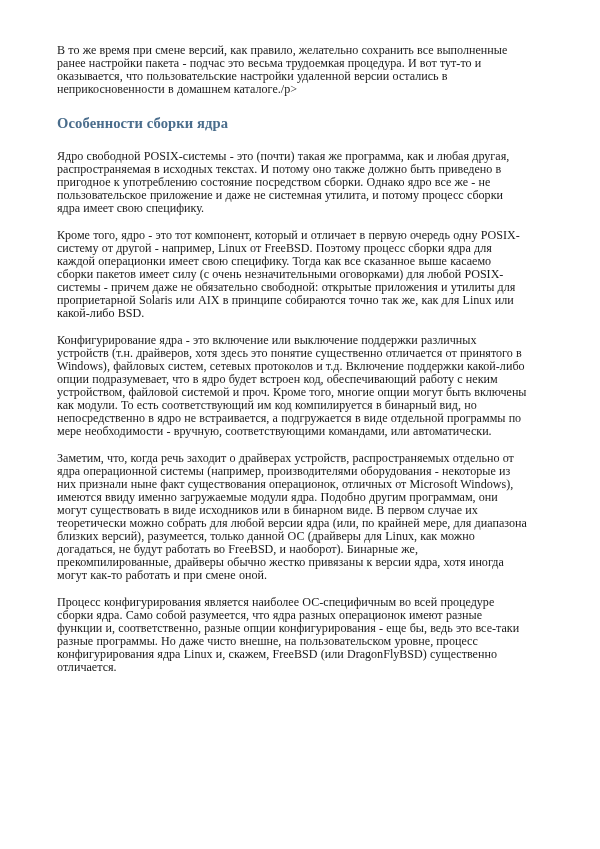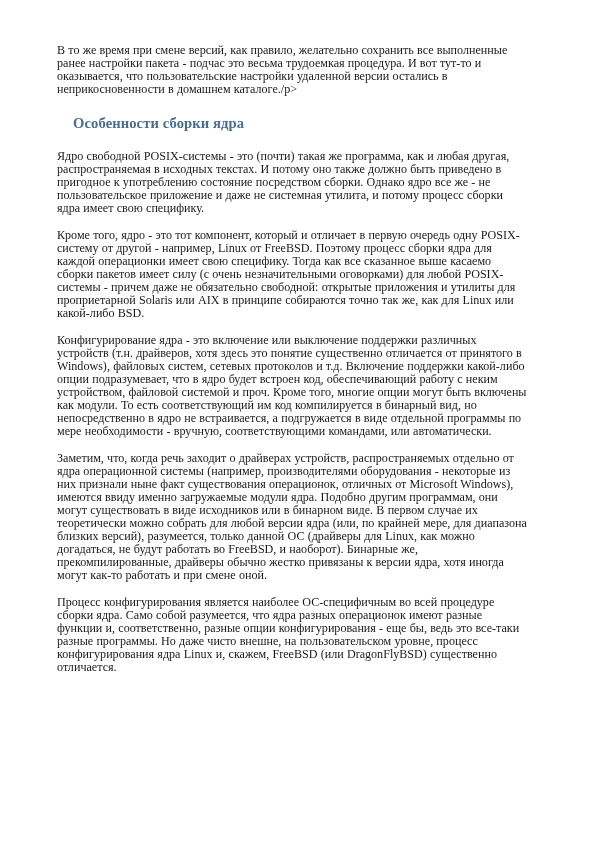--- a/index.html
+++ b/index.html
@@ -31,21 +31,21 @@
     font-size: 12.1px;
     line-height: 13px;
     text-align: left;
     color: #1a1a1a;
     word-spacing: 0.2px;
   }
   p.para:last-child {
     margin-bottom: 0;
   }
   h2.section-heading {
-    margin: 18px 0 17px 16px;
+    margin: 18px 0 17px 0;
     font-size: 14.6px;
     line-height: 19px;
     font-weight: bold;
     color: #4a6d8c;
     letter-spacing: 0.1px;
   }
 </style>
 </head>
 <body>
 

